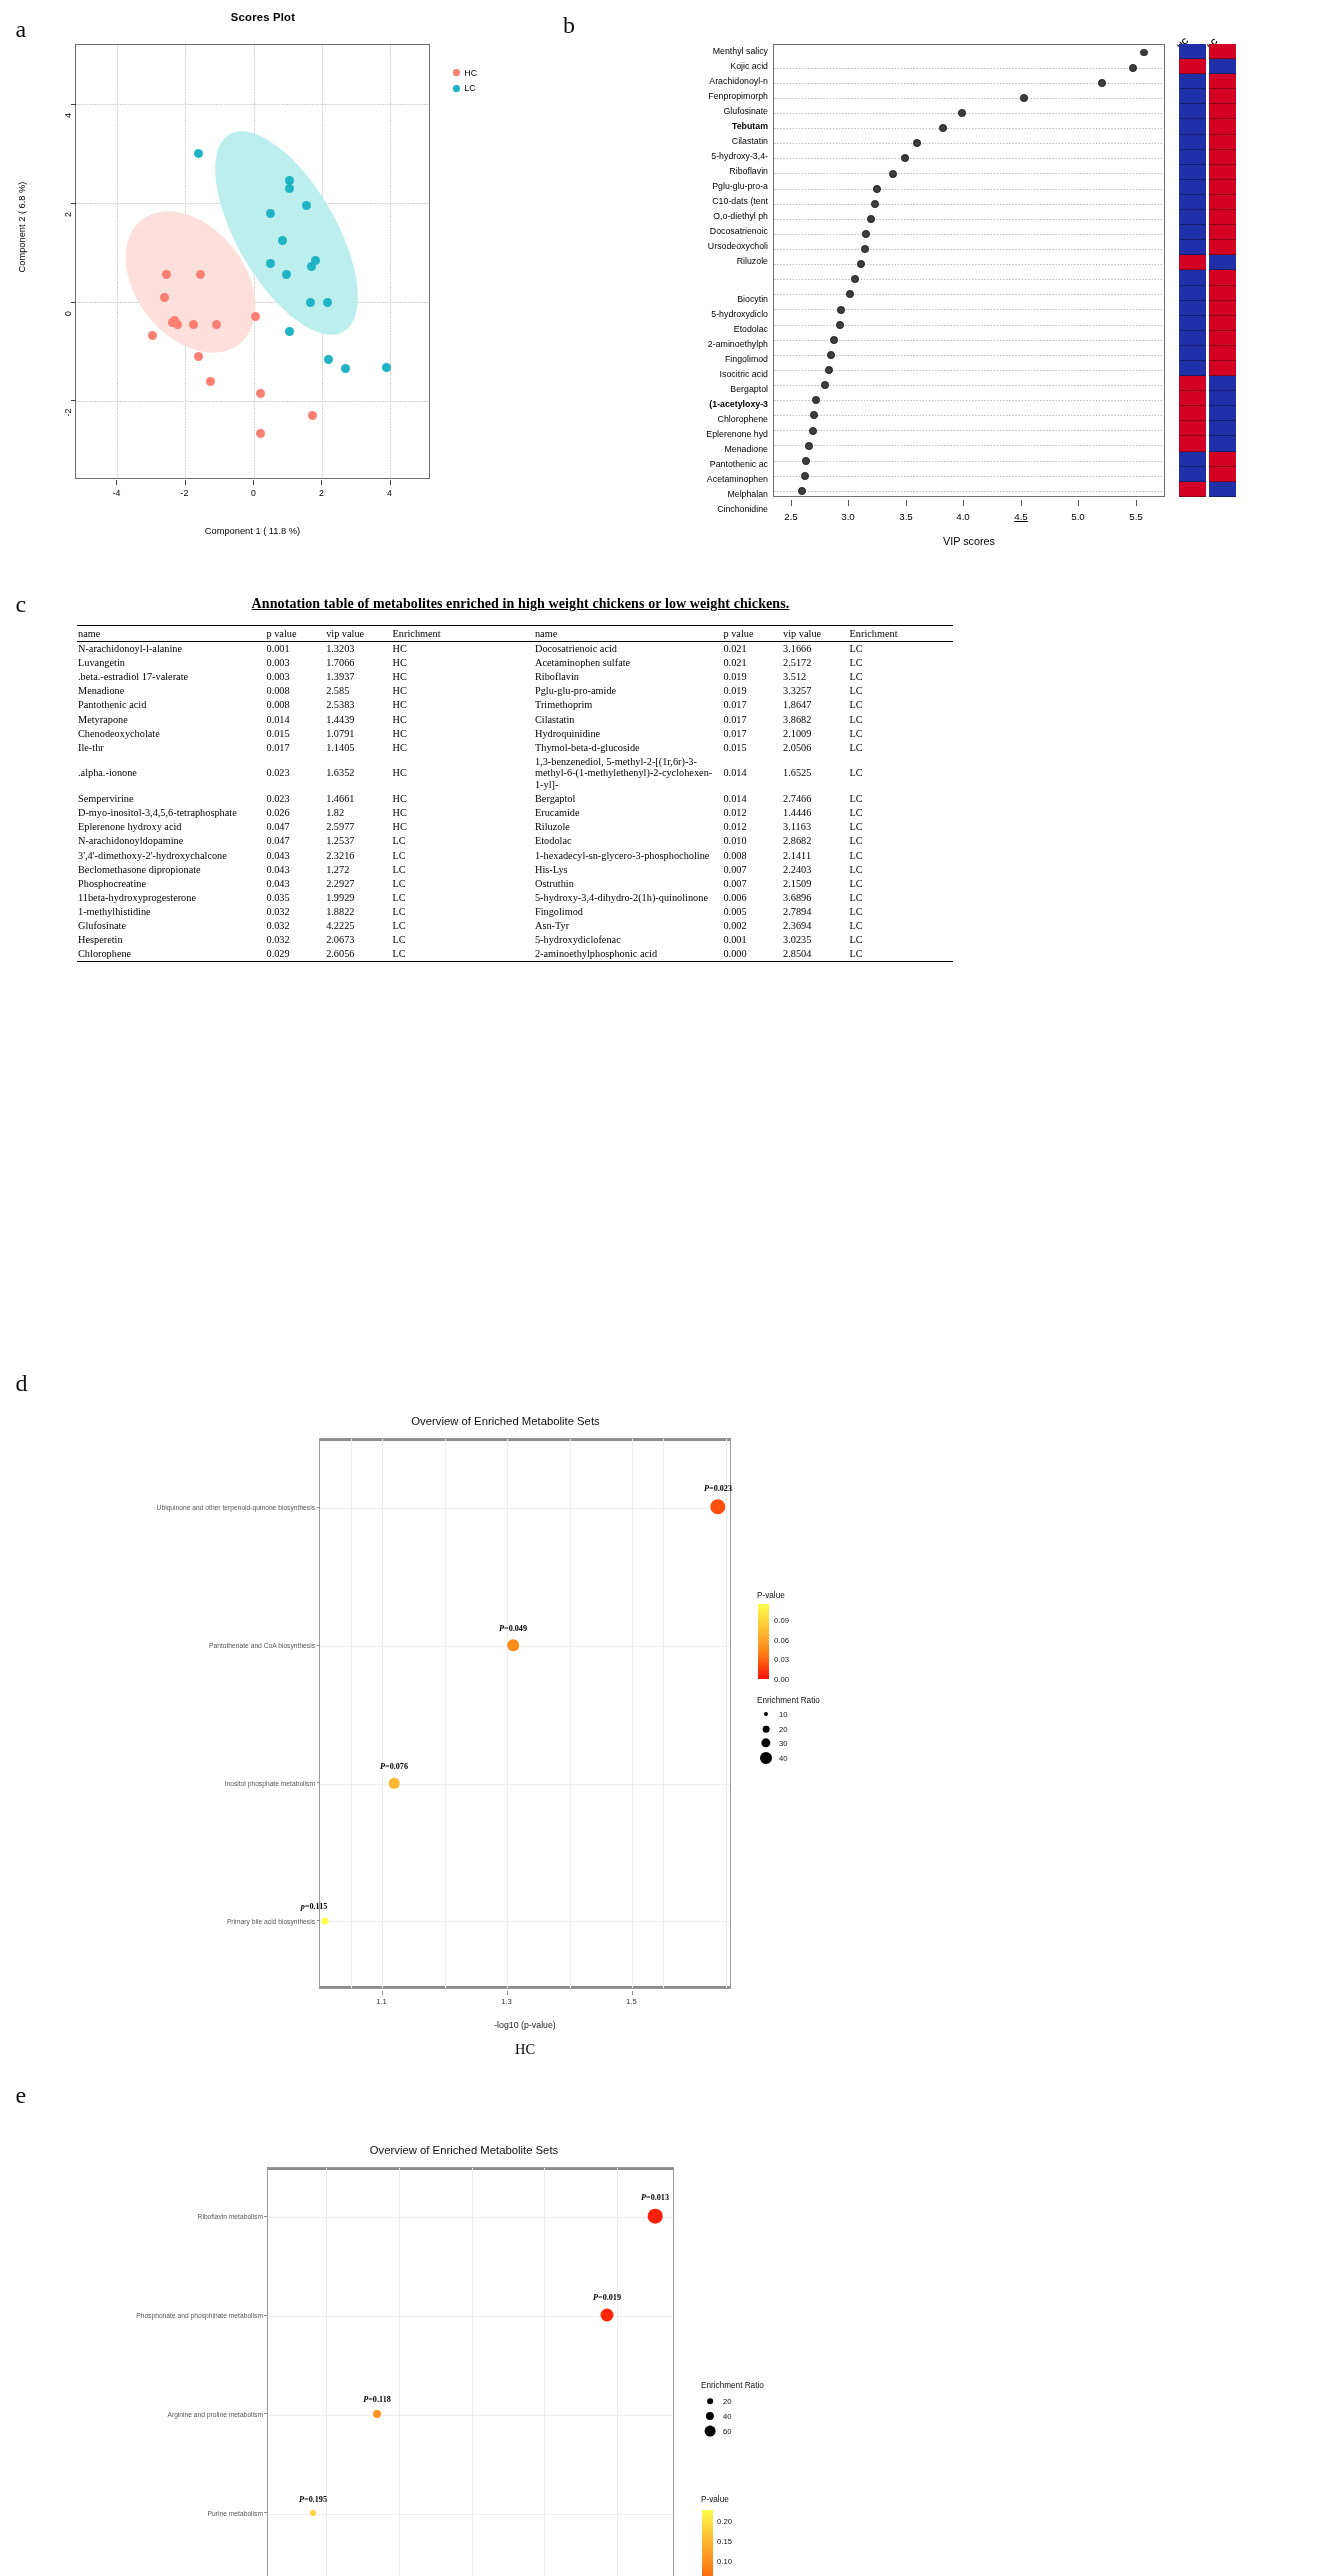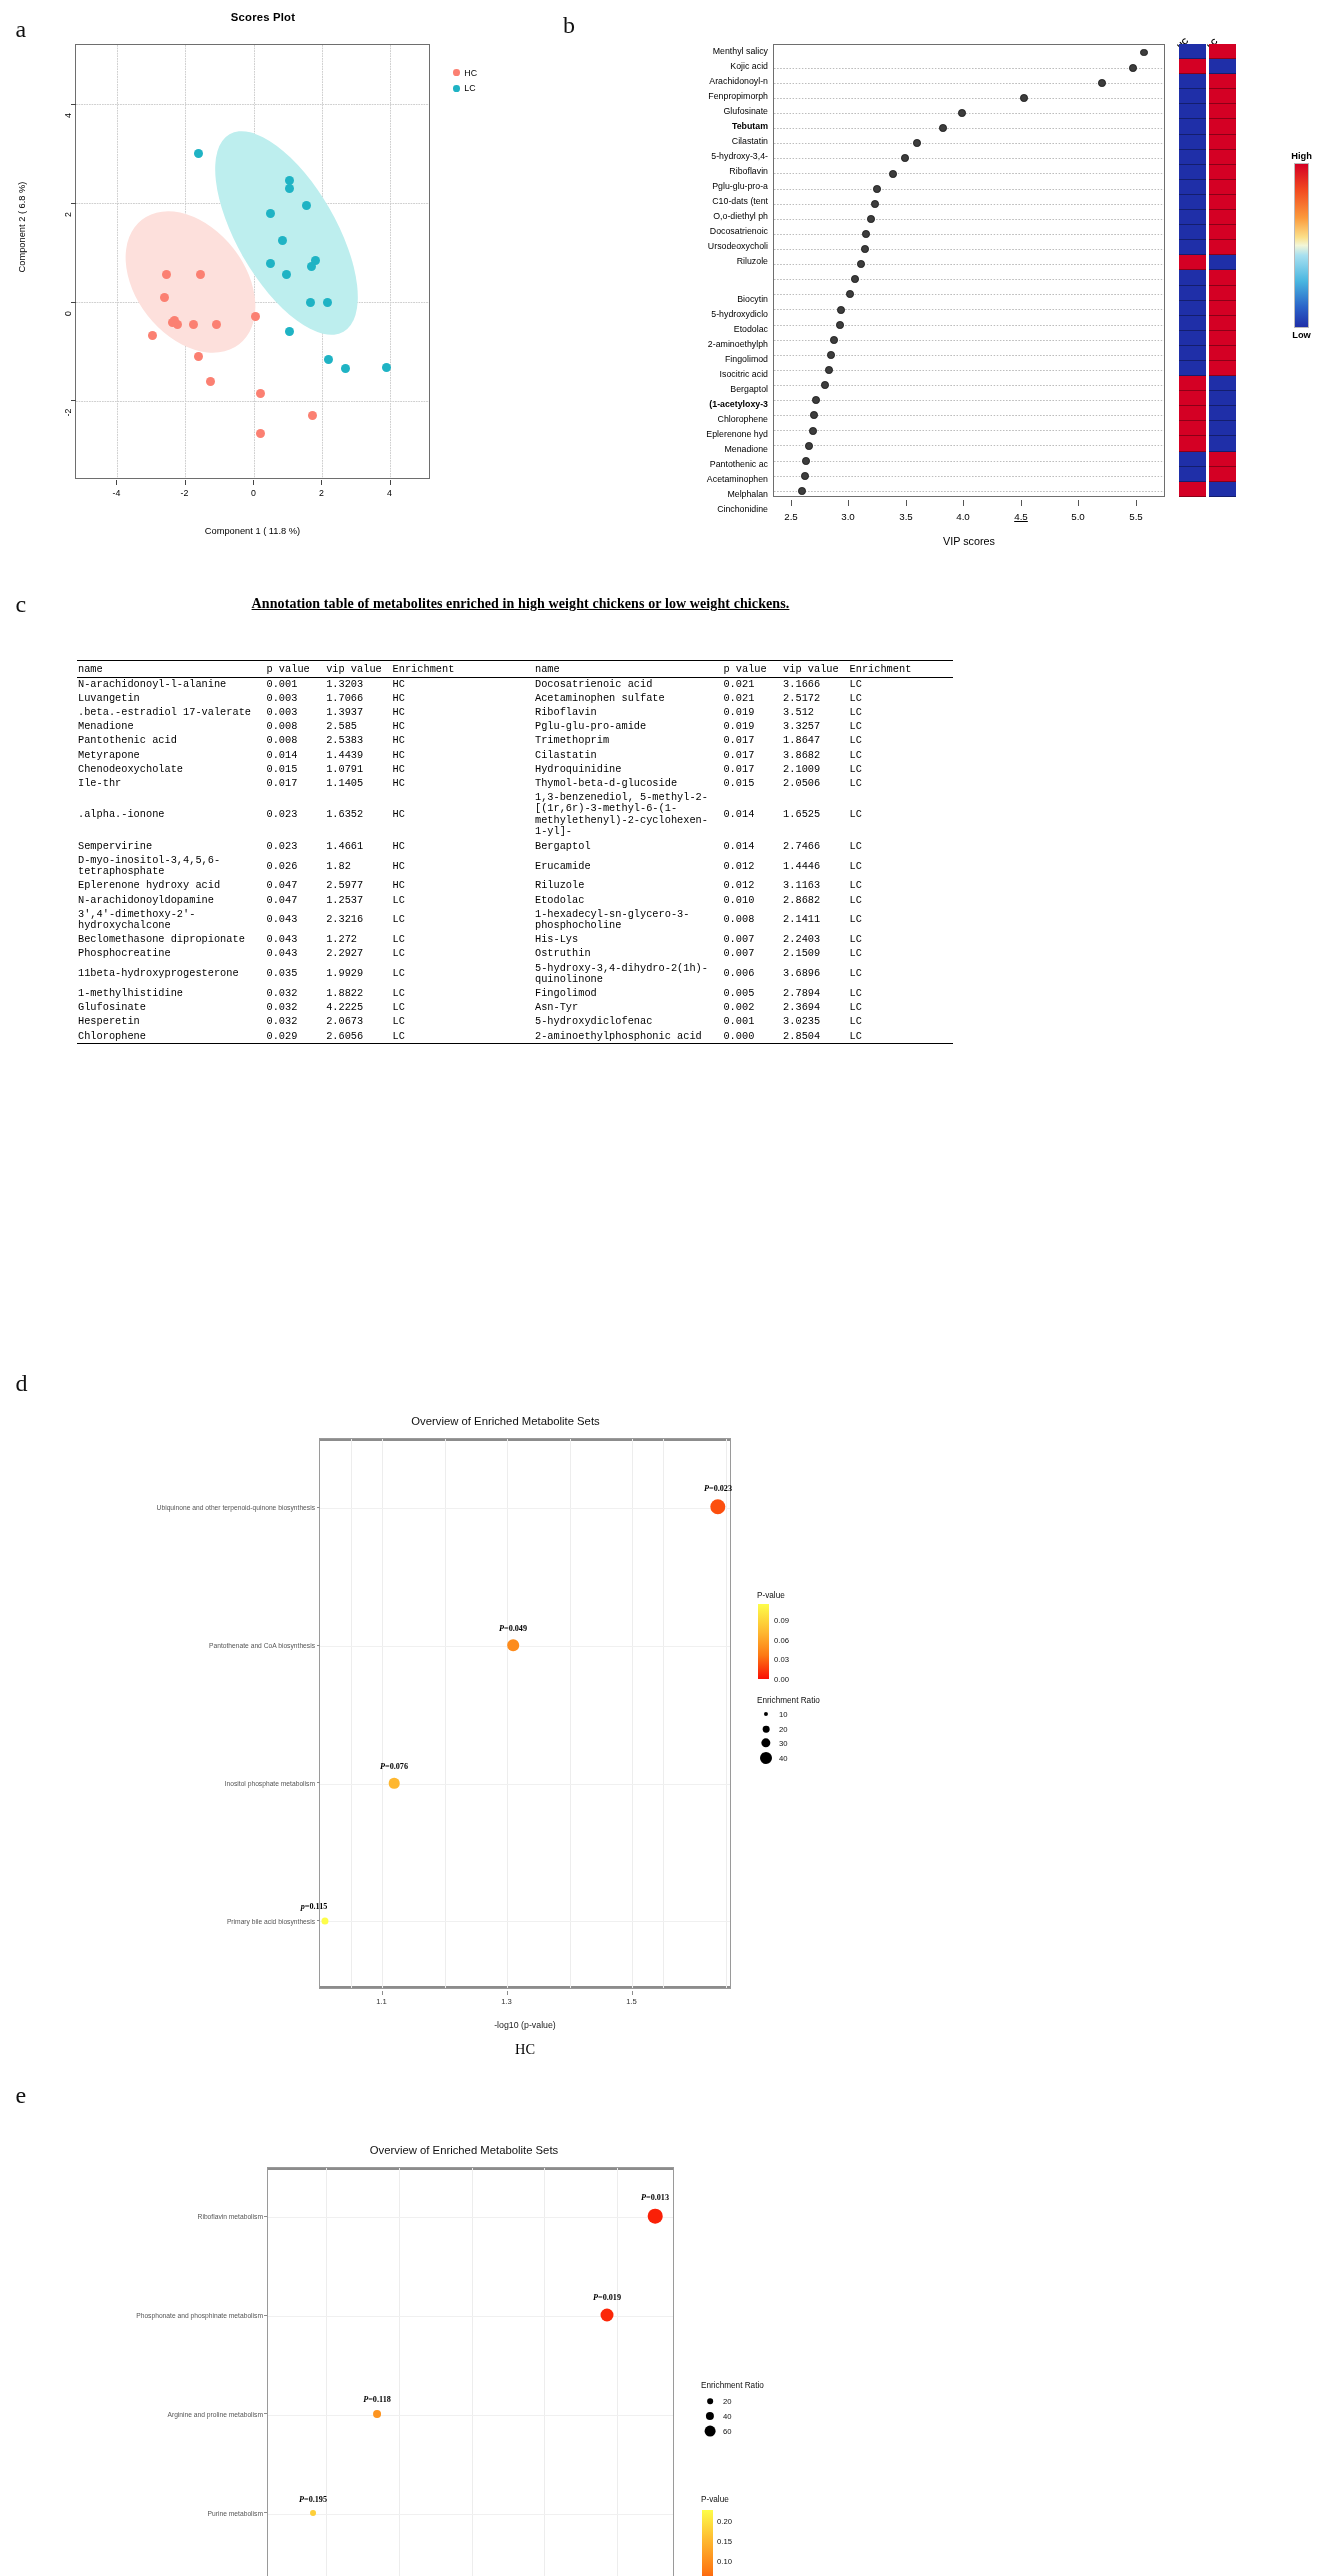--- a/index.html
+++ b/index.html
@@ -96,21 +96,21 @@
   
   #panel-c { position:absolute; left:0; top:582px; width:1344px; height:762px; }
   #tbl-title {
     position:absolute; left:134px; top:14.4px; width:773px; text-align:center;
     font-family:"Liberation Serif", serif; font-size:14px; font-weight:bold;
     text-decoration:underline; letter-spacing:0.1px;
   }
   #tbl-wrap { position:absolute; left:77px; top:43px; width:876px; }
   table.ann {
     width:100%; border-collapse:collapse;
-    font-family:Liberation Mono, monospace; font-size:10.3px;margin-top:35px;
+    font-family:Liberation Serif, serif; font-size:10.3px;
   }
   table.ann thead th {
     font-weight:normal; text-align:left; padding:1.5px 3.1px 2.1px 1px;
     border-top:1.5px solid #000; border-bottom:0.8px solid #000;
   }
   table.ann tbody td { padding:1.3px 3.1px 1.3px 1px; vertical-align:middle; line-height:1.12; }
   table.ann tbody tr:last-child td { border-bottom:1px solid #000; }
   .c-name { width:139px; }
   .c-p    { width:44px; }
   .c-vip  { width:49px; }
@@ -419,25 +419,20 @@
         <div class="cell" style="background:#1f2fa8;"></div>
         <div class="cell" style="background:#1f2fa8;"></div>
         <div class="cell" style="background:#1f2fa8;"></div>
         <div class="cell" style="background:#1f2fa8;"></div>
         <div class="cell" style="background:#d40024;"></div>
         <div class="cell" style="background:#d40024;"></div>
         <div class="cell" style="background:#1f2fa8;"></div>
       </div>
     </div>
 
-  <div id="colorbar-wrap">
-    <div class="cb-label">High</div>
-    <div id="colorbar"></div>
-    <div class="cb-label">Low</div>
-  </div>
 </div>
 
 <div id="panel-c">
   <div class="panel-letter" style="left:15.5px; top:9.3px;">c</div>
   <div id="tbl-title">Annotation table of metabolites enriched in high weight chickens or low weight chickens.</div>
   <div id="tbl-wrap">
     <table class="ann">
       <thead>
         <tr>
           <th class="c-name">name</th>

